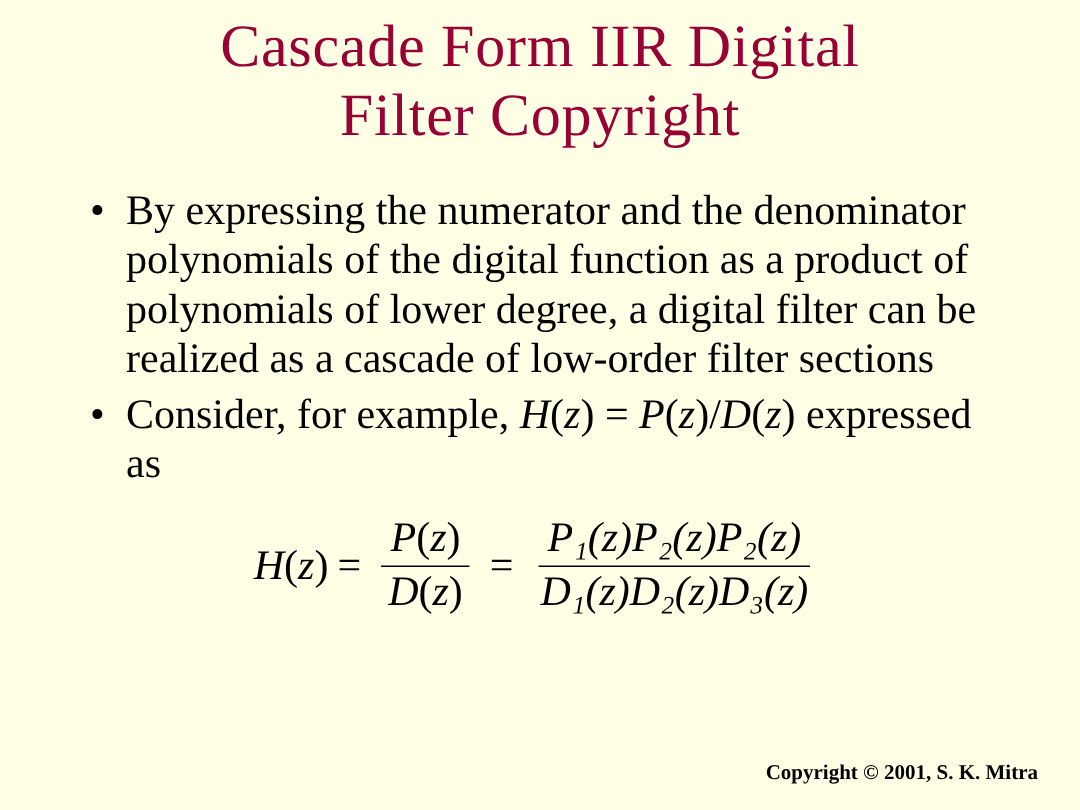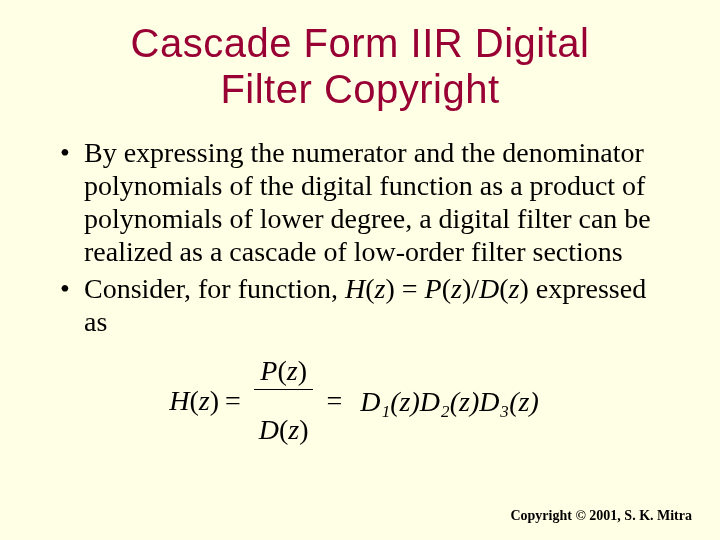--- a/index.html
+++ b/index.html
@@ -9,25 +9,25 @@
     height: 540px;
     overflow: hidden;
   }
   body {
     background: #ffffe6;
     font-family: "Times New Roman", Times, serif;
     position: relative;
   }
   .title {
     text-align: center;
-    font-family: Liberation Sans, sans-serif;
+    font-family: Liberation Serif, serif;
     font-size: 40px;
     color: #990033;
     font-weight: normal;
-    margin-top: 20px;
+    margin-top: 8px;
     line-height: 1.15;
     letter-spacing: 0.5px;
   }
   .content {
     margin: 24px 60px 0 60px;
     font-size: 28px;
     color: #000;
     line-height: 1.18;
   }
   .bullet {
@@ -52,21 +52,20 @@
     font-size: 28px;
     font-family: "Times New Roman", Times, serif;
   }
   .eq-row .plain { font-style: normal; }
   .frac {
     display: inline-flex;
     flex-direction: column;
     align-items: center;
     margin: 0 6px;
     line-height: 1.1;
-    gap: 23px;
   }
   .frac .num {
     border-bottom: 1.5px solid #000;
     padding: 0 6px 2px 6px;
   }
   .frac .den {
     padding: 2px 6px 0 6px;
   }
   .copyright {
     position: absolute;
@@ -90,37 +89,38 @@
 <div class="content">
 
   <div class="bullet">
     <div class="mark">•</div>
     <div class="text">By expressing the numerator and the denominator polynomials of the digital function as a product of polynomials of lower degree, a digital filter can be realized as a cascade of low-order filter sections</div>
   </div>
 
   <div class="bullet">
     <div class="mark">•</div>
     <div class="text">
-      <span>Consider, for function, </span><span class="ital">H</span>(<span class="ital">z</span>)<span> = </span><span class="ital">P</span>(<span class="ital">z</span>)<span>/</span><span class="ital">D</span>(<span class="ital">z</span>)<span> expressed as</span>
+      <span>Consider, for example, </span><span class="ital">H</span>(<span class="ital">z</span>)<span> = </span><span class="ital">P</span>(<span class="ital">z</span>)<span>/</span><span class="ital">D</span>(<span class="ital">z</span>)<span> expressed as</span>
     </div>
   </div>
 
   <div class="equation">
     <div class="eq-row">
       <span>H</span>
         <span class="plain">(</span>
         <span>z</span>
         <span class="plain">)</span>
       <span class="plain" style="margin:0 6px">=</span>
       <span class="frac">
         <span class="num"><span>P</span><span class="plain">(</span><span>z</span><span class="plain">)</span></span>
         <span class="den"><span>D</span><span class="plain">(</span><span>z</span><span class="plain">)</span></span>
       </span>
       <span class="plain" style="margin:0 6px">=</span>
       <span class="frac">
+        <span class="num">P₁(z)P₂(z)P₂(z)</span>
         <span class="den">D₁(z)D₂(z)D₃(z)</span>
       </span>
     </div>
   </div>
 
 </div>
 
 <div class="copyright">Copyright © 2001, S. K. Mitra</div>
 
 </body></html>

